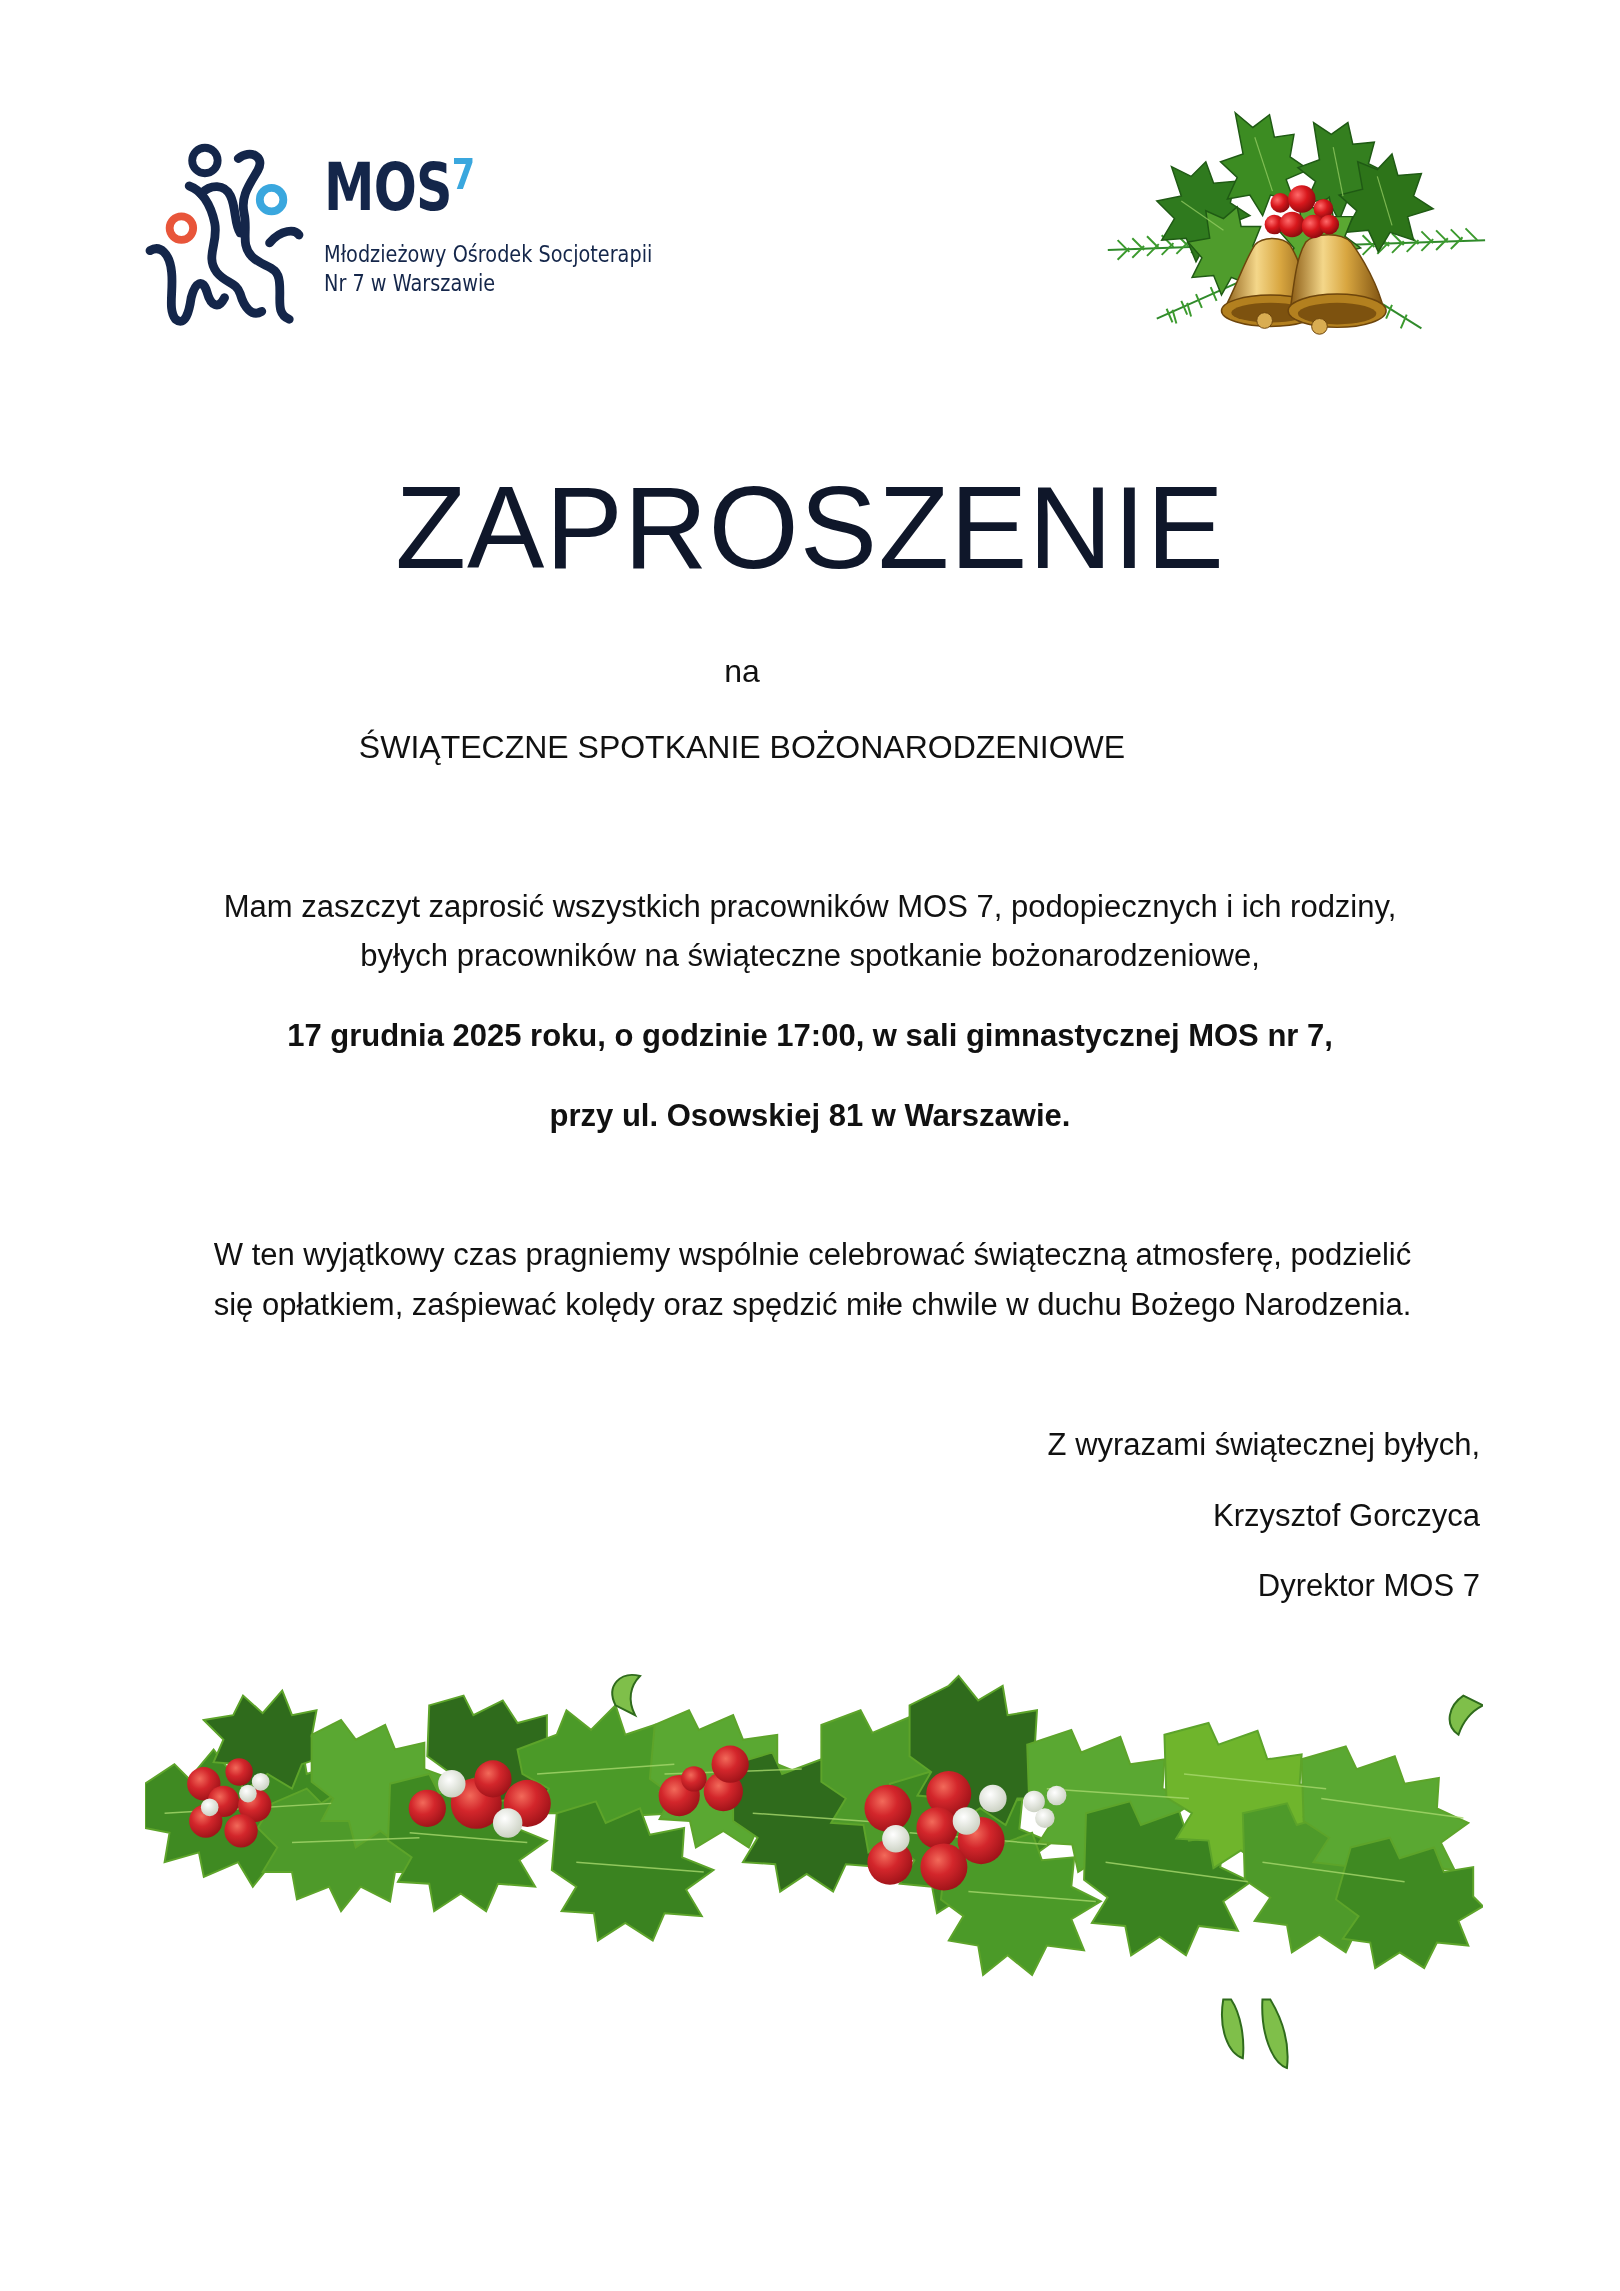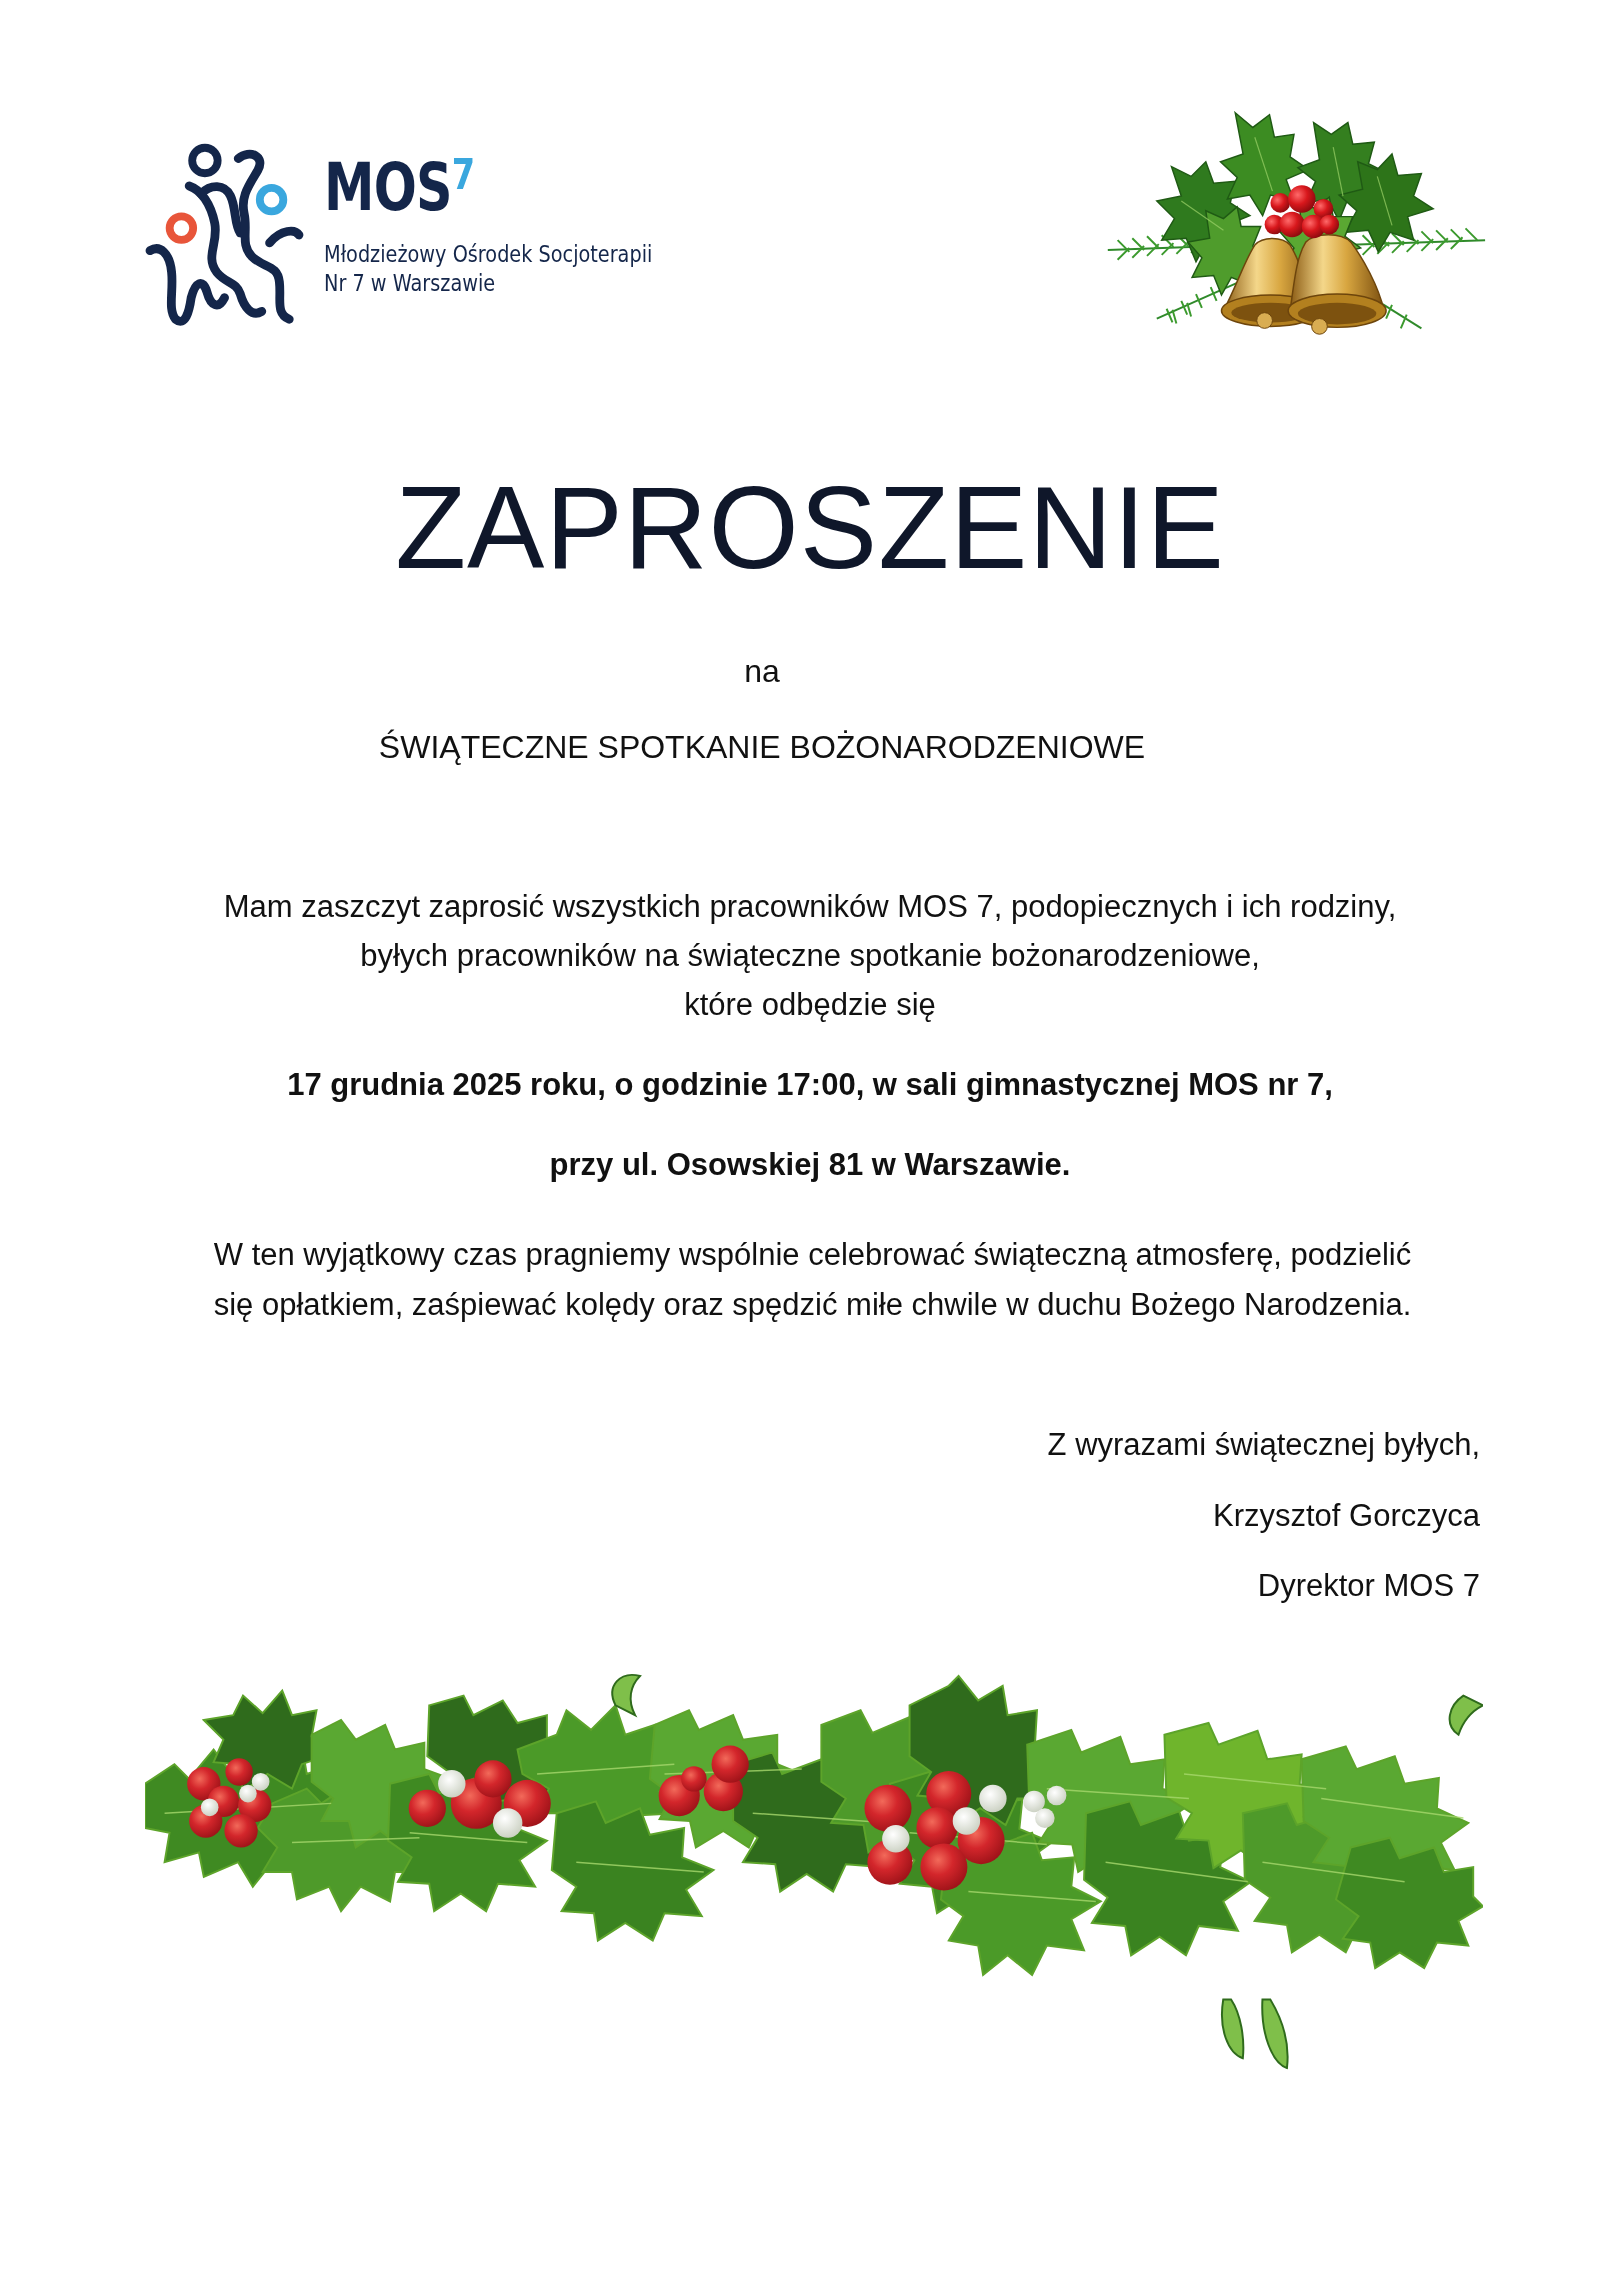--- a/index.html
+++ b/index.html
@@ -37,21 +37,21 @@
 
     
     .bells { left: 1098px; top: 93px; width: 392px; height: 260px; }
 
     
     .title {
       left: 0; width: 1620px; top: 459px; text-align: center;
       font-size: 116px; line-height: 1.2; font-weight: normal; color: #0f172a;
       letter-spacing: 1px;
     }
-    .center-line { left: 0; width: 1484px; text-align: center; font-size: 32px; line-height: 1; margin-left: 20px; }
+    .center-line { left: 0; width: 1484px; text-align: center; font-size: 32px; line-height: 1; }
     .na { top: 655px; }
     .subtitle { top: 731px; }
 
     .para1 { left: 0; width: 1620px; top: 882px; text-align: center; font-size: 31px; line-height: 49px; }
     .para1 .bold { font-weight: bold; margin-top: 31px; }
     .para2 { left: 145px; width: 1335px; top: 1230px; text-align: center; font-size: 31px; line-height: 50px; }
 
     .signoff { right: 140px; text-align: right; font-size: 31px; line-height: 1; white-space: nowrap; }
     .s1 { top: 1429px; }
     .s2 { top: 1500px; }
@@ -153,21 +153,20 @@
   </g>
 </svg>
 
 <div class="abs title">ZAPROSZENIE</div>
 <div class="abs center-line na">na</div>
 <div class="abs center-line subtitle">ŚWIĄTECZNE SPOTKANIE BOŻONARODZENIOWE</div>
 
 <div class="abs para1">
   <div>Mam zaszczyt zaprosić wszystkich pracowników MOS 7, podopiecznych i ich rodziny,</div>
   <div>byłych pracowników na świąteczne spotkanie bożonarodzeniowe,</div>
-  <div>które odbędzie się</div>
   <div class="bold">17 grudnia 2025 roku, o godzinie 17:00, w sali gimnastycznej MOS nr 7,</div>
   <div class="bold">przy ul. Osowskiej 81 w Warszawie.</div>
 </div>
 
 <div class="abs para2">
   <div>W ten wyjątkowy czas pragniemy wspólnie celebrować świąteczną atmosferę, podzielić</div>
   <div>się opłatkiem, zaśpiewać kolędy oraz spędzić miłe chwile w duchu Bożego Narodzenia.</div>
 </div>
 
 <div class="abs signoff s1">Z wyrazami świątecznej byłych,</div>

